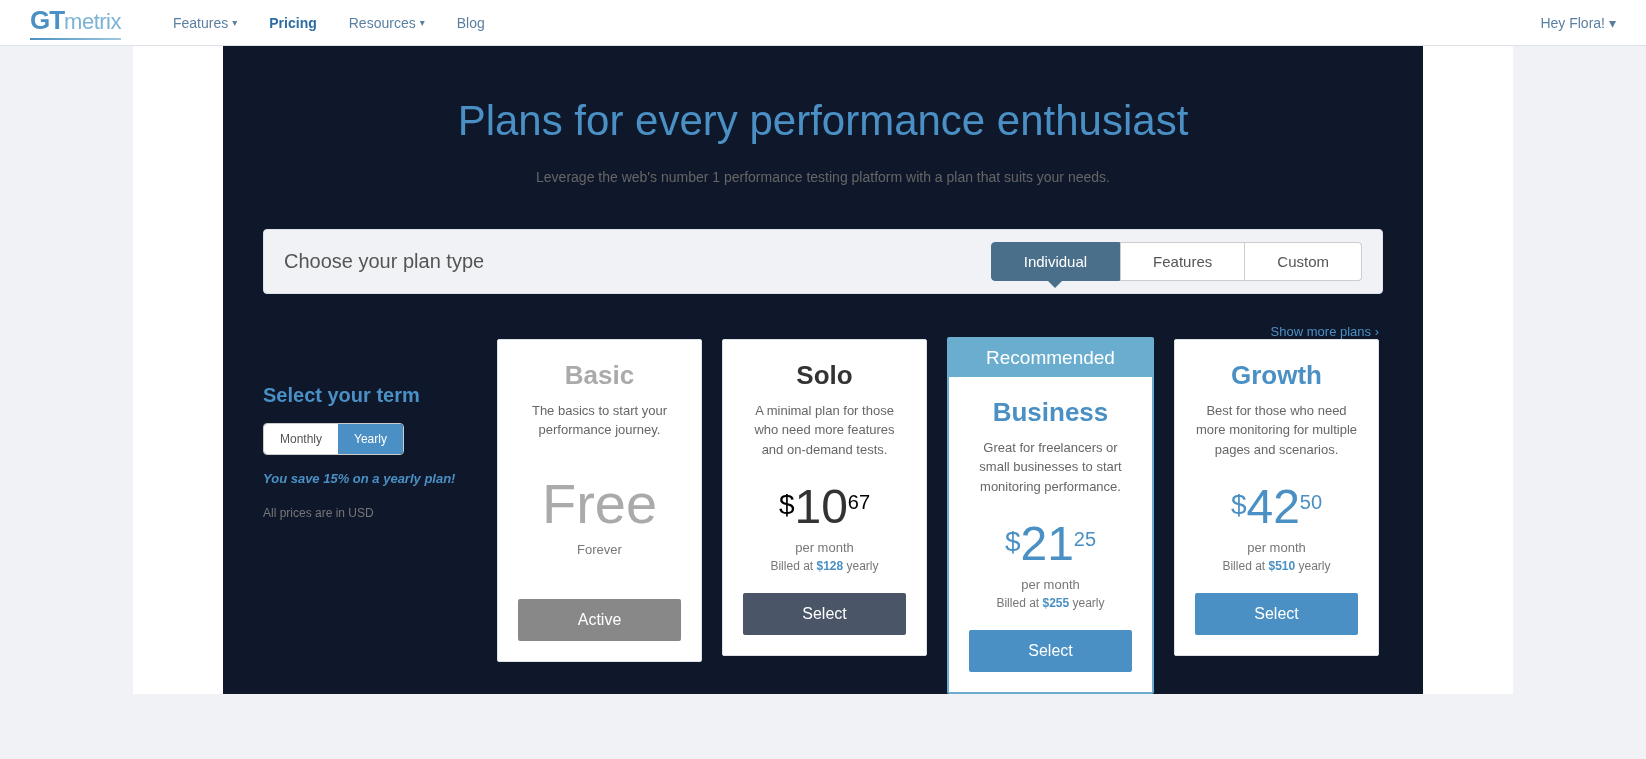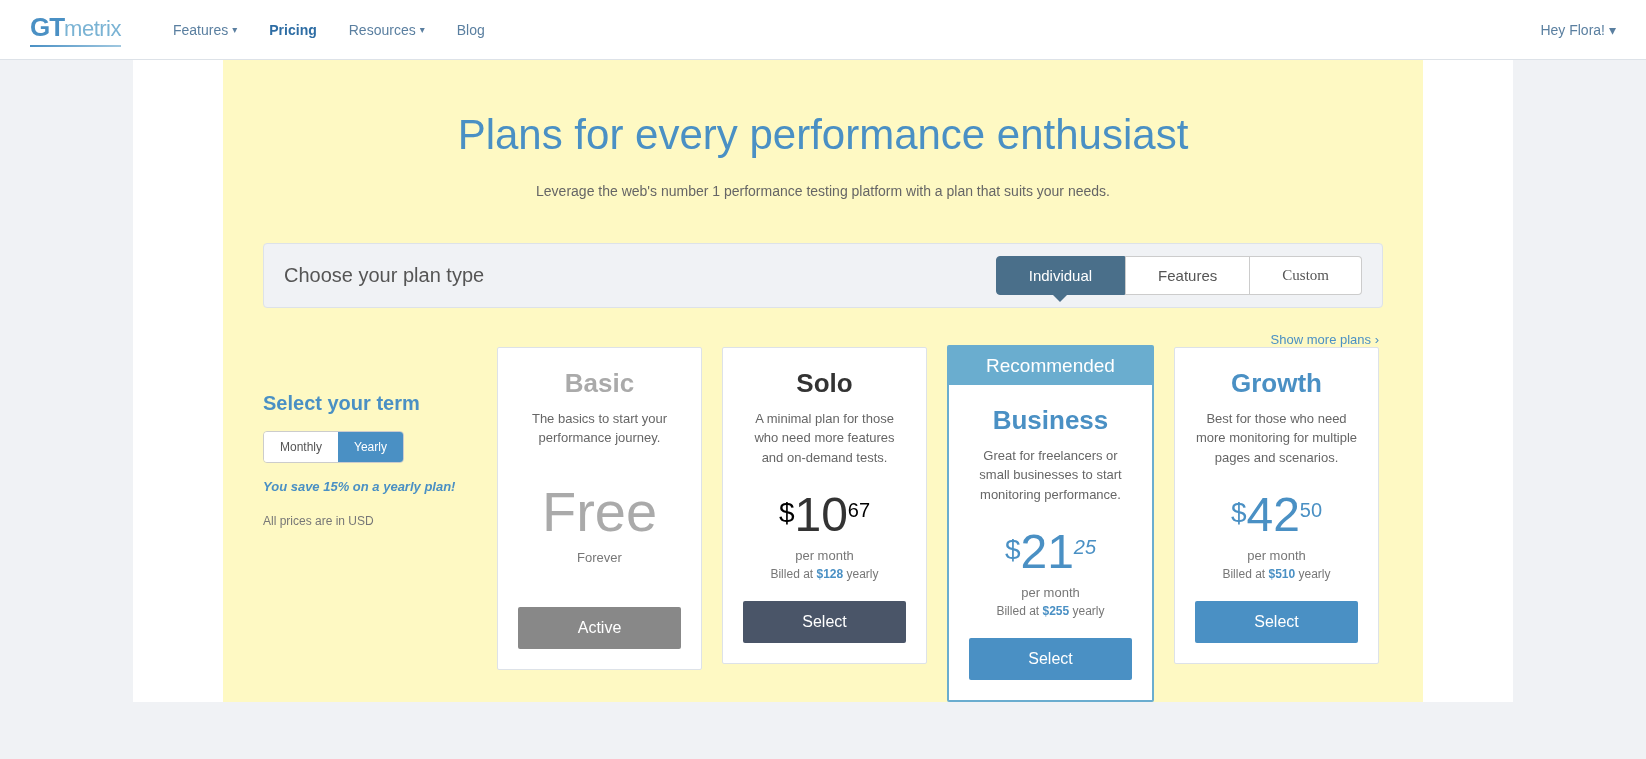--- a/index.html
+++ b/index.html
@@ -2,21 +2,21 @@
 <html><head>
   <meta charset="utf-8">
   <style>
     * { box-sizing: border-box; margin: 0; padding: 0; }
     body { font-family: 'Helvetica Neue', Arial, sans-serif; background: #f0f2f5; min-height: 759px; }
 
     
     .navbar {
       background: #fff;
       border-bottom: 1px solid #dde2e8;
-      height: 60px;
+      height: 46px;
       display: flex;
       align-items: center;
       padding: 4px 30px;
       position: relative;
       z-index: 10;
     }
     .navbar-logo {
       display: flex;
       align-items: center;
       margin-right: 40px;
@@ -46,21 +46,21 @@
       color: #5a7fa0;
       font-size: 14px;
       display: flex;
       align-items: center;
       gap: 4px;
       cursor: pointer;
     }
 
     
     .main-content {
-      background: #fef9c3;
+      background: #0f172a;
       margin: 0 auto;
       max-width: 1200px;
       padding: 50px 40px 0;
     }
 
     
     .hero { text-align: center; padding-bottom: 40px; }
     .hero-title {
       font-size: 42px;
       font-weight: 300;
@@ -77,42 +77,42 @@
     }
 
     
     .plan-type-bar {
       background: #f0f2f5;
       border: 1px solid #dde2e8;
       border-radius: 4px;
       display: flex;
       align-items: center;
       padding: 12px 20px;
-      margin-bottom: 24px;
+      margin-bottom: 30px;
     }
     .plan-type-label {
       font-size: 20px;
       color: #555;
       flex: 1;
     }
     .plan-type-buttons {
       display: flex;
       gap: 0;
     }
     .plan-type-btn {
       padding: 10px 32px;
       font-size: 15px;
       cursor: pointer;
       border: 1px solid #ccc;
       background: #fff;
       color: #555;
       position: relative;
     }
     .plan-type-btn:first-child { border-radius: 4px 0 0 4px; }
-    .plan-type-btn:last-child { border-radius: 0 4px 4px 0; border-left: none; font-family: Liberation Serif, serif; }
+    .plan-type-btn:last-child { border-radius: 0 4px 4px 0; border-left: none; }
     .plan-type-btn.active {
       background: #4a6f8a;
       color: #fff;
       border-color: #4a6f8a;
       z-index: 1;
     }
     .plan-type-btn.active::after {
       content: '';
       position: absolute;
       bottom: -8px;
@@ -404,21 +404,21 @@
                 <button class="plan-select-btn btn-dark">Select</button>
               </div>
             </div>
 
             <div class="plan-card recommended">
               <div class="recommended-badge">Recommended</div>
               <div class="plan-card-body">
                 <div class="plan-name blue">Business</div>
                 <div class="plan-desc">Great for freelancers or small businesses to start monitoring performance.</div>
                 <div class="plan-price">
-                  <span class="price-sup blue" style="color:#4a90c4;">$</span><span class="price-amount blue">21</span><span class="price-cents blue" style="color:#4a90c4;font-style:italic;">25</span>
+                  <span class="price-sup blue" style="color:#4a90c4;">$</span><span class="price-amount blue">21</span><span class="price-cents blue" style="color:#4a90c4;">25</span>
                 </div>
                 <div class="price-period">per month</div>
                 <div class="price-billed">Billed at <span>$255</span> yearly</div>
                 <button class="plan-select-btn btn-blue">Select</button>
               </div>
             </div>
 
             <div class="plan-card">
               <div class="plan-card-body">
                 <div class="plan-name blue">Growth</div>

